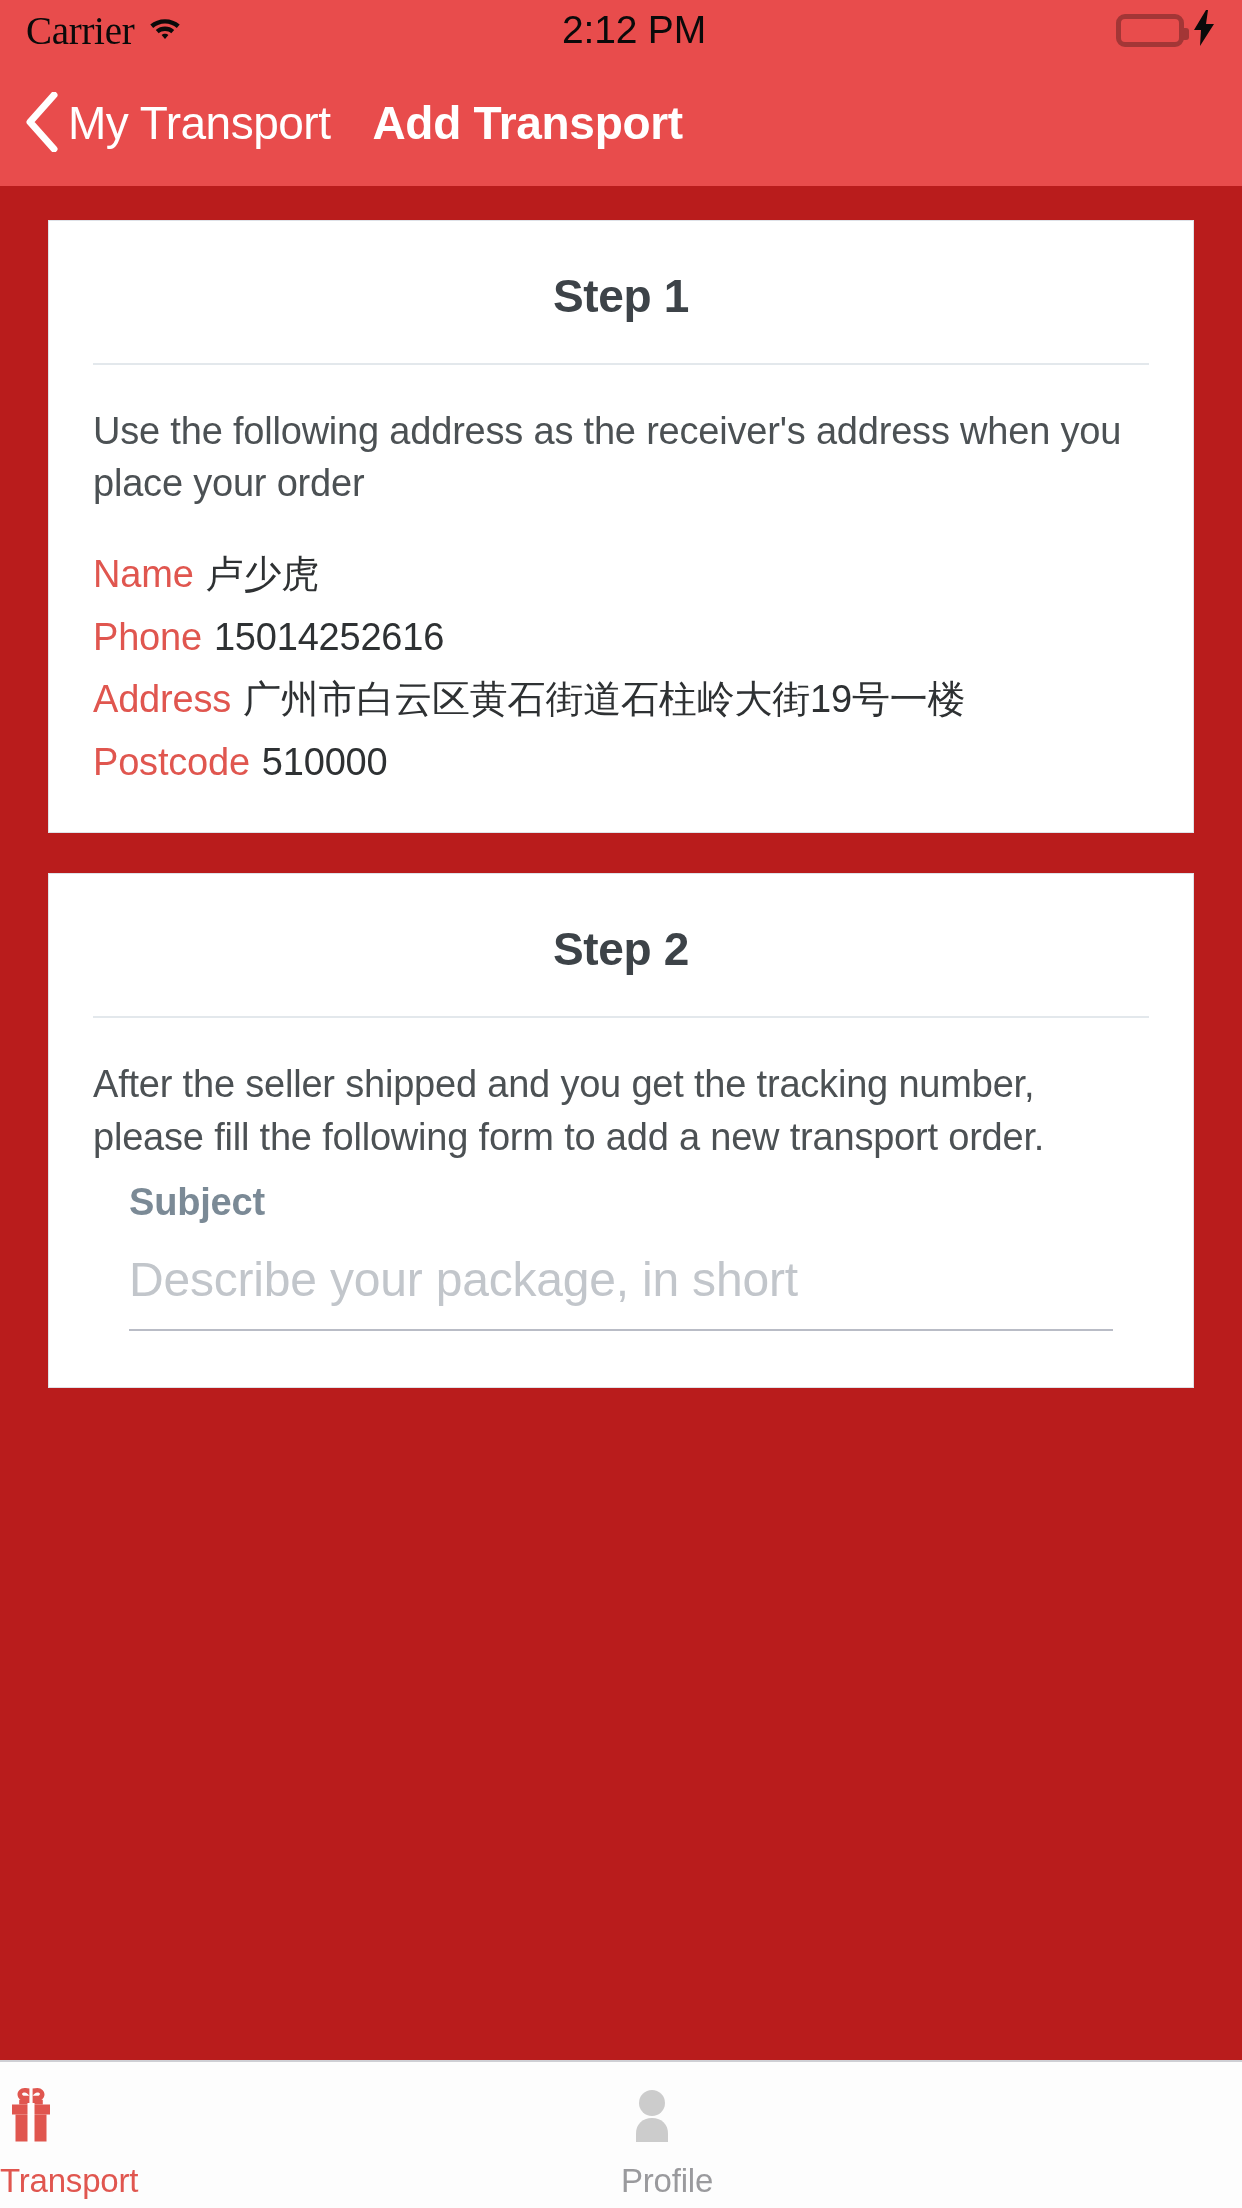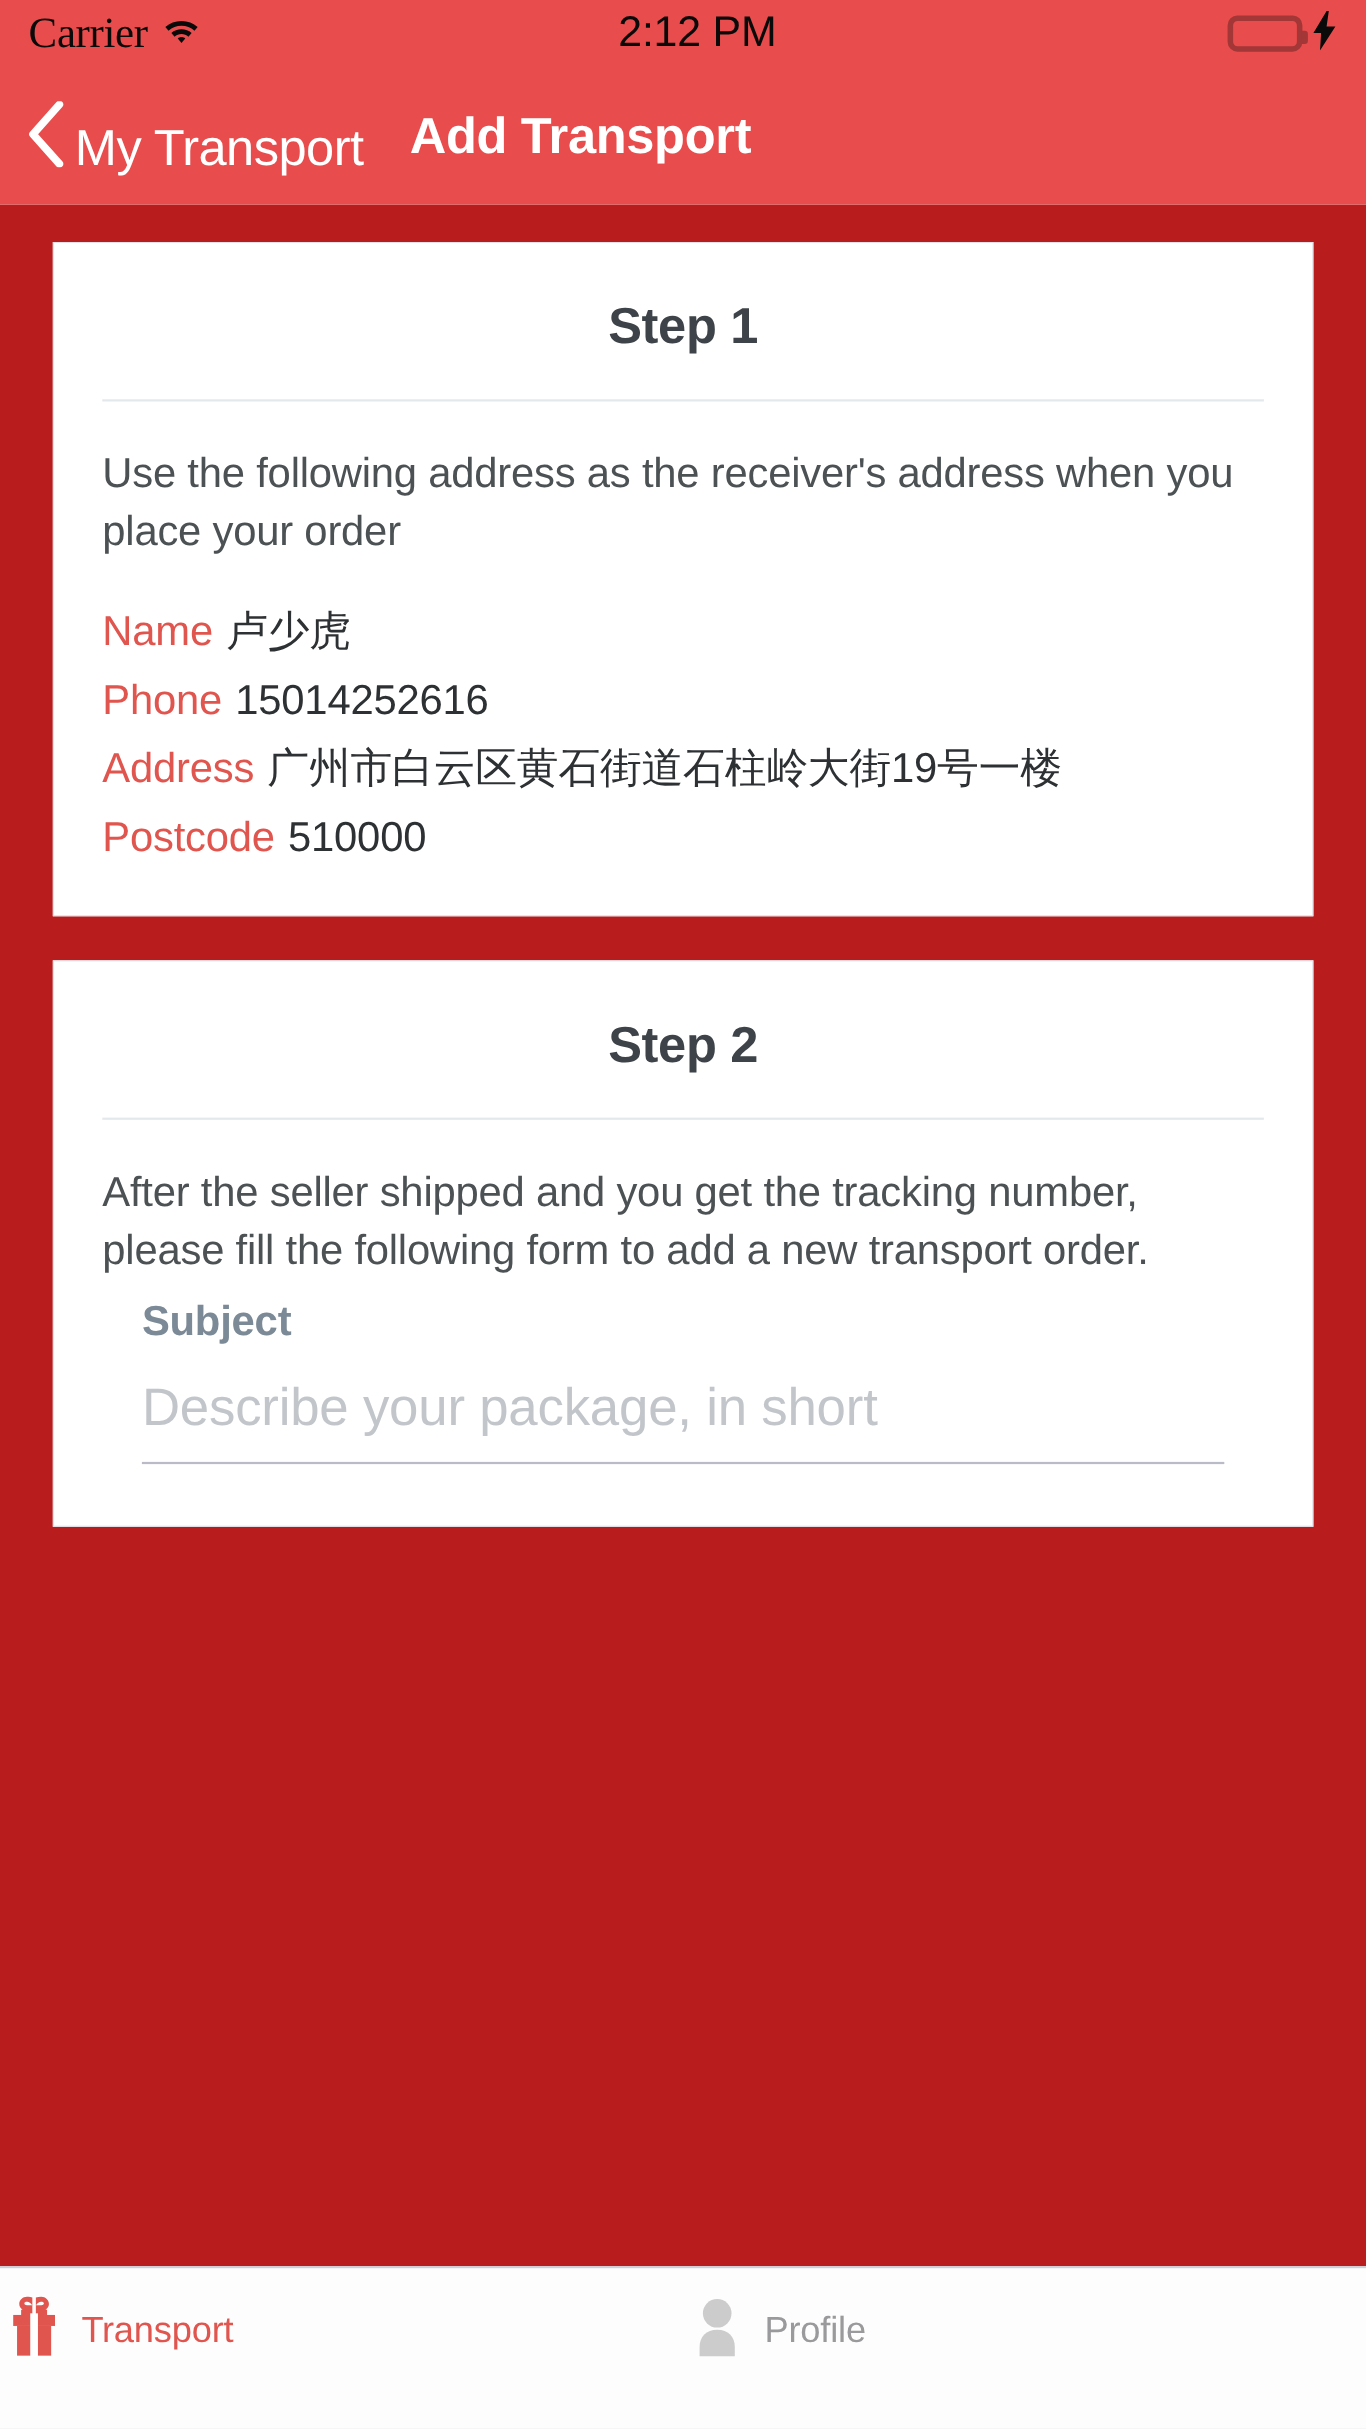--- a/index.html
+++ b/index.html
@@ -91,21 +91,21 @@
     flex: 0 0 126px;
     background: #e84c4c;
     display: flex;
     align-items: center;
     padding: 0 24px;
     box-sizing: border-box;
     position: relative;
   }
   .nav-back {
     display: flex;
-    align-items: flex-end;
+    align-items: center;
     gap: 10px;
     color: #ffffff;
     cursor: pointer;
   }
   .chevron-left {
     display: block;
     margin-top: 2px;
   }
   .nav-back-label {
     font-size: 46px;
@@ -216,22 +216,22 @@
     background: #fdfdfd;
     border-top: 2px solid #cfcfd4;
     display: flex;
     align-items: flex-start;
     padding-top: 22px;
     box-sizing: border-box;
   }
   .tab {
     flex: 1 1 50%;
     display: flex;
-    flex-direction: row;
-    align-items: center;
+    flex-direction: column;
+    align-items: flex-start;
     gap: 12px;
     cursor: pointer;
   }
   .tab-label {
     font-size: 33px;
     letter-spacing: -0.2px;
   }
   .tab.active .tab-label { color: #e0564f; }
   .tab.inactive .tab-label { color: #9a9a9d; }
 </style>

